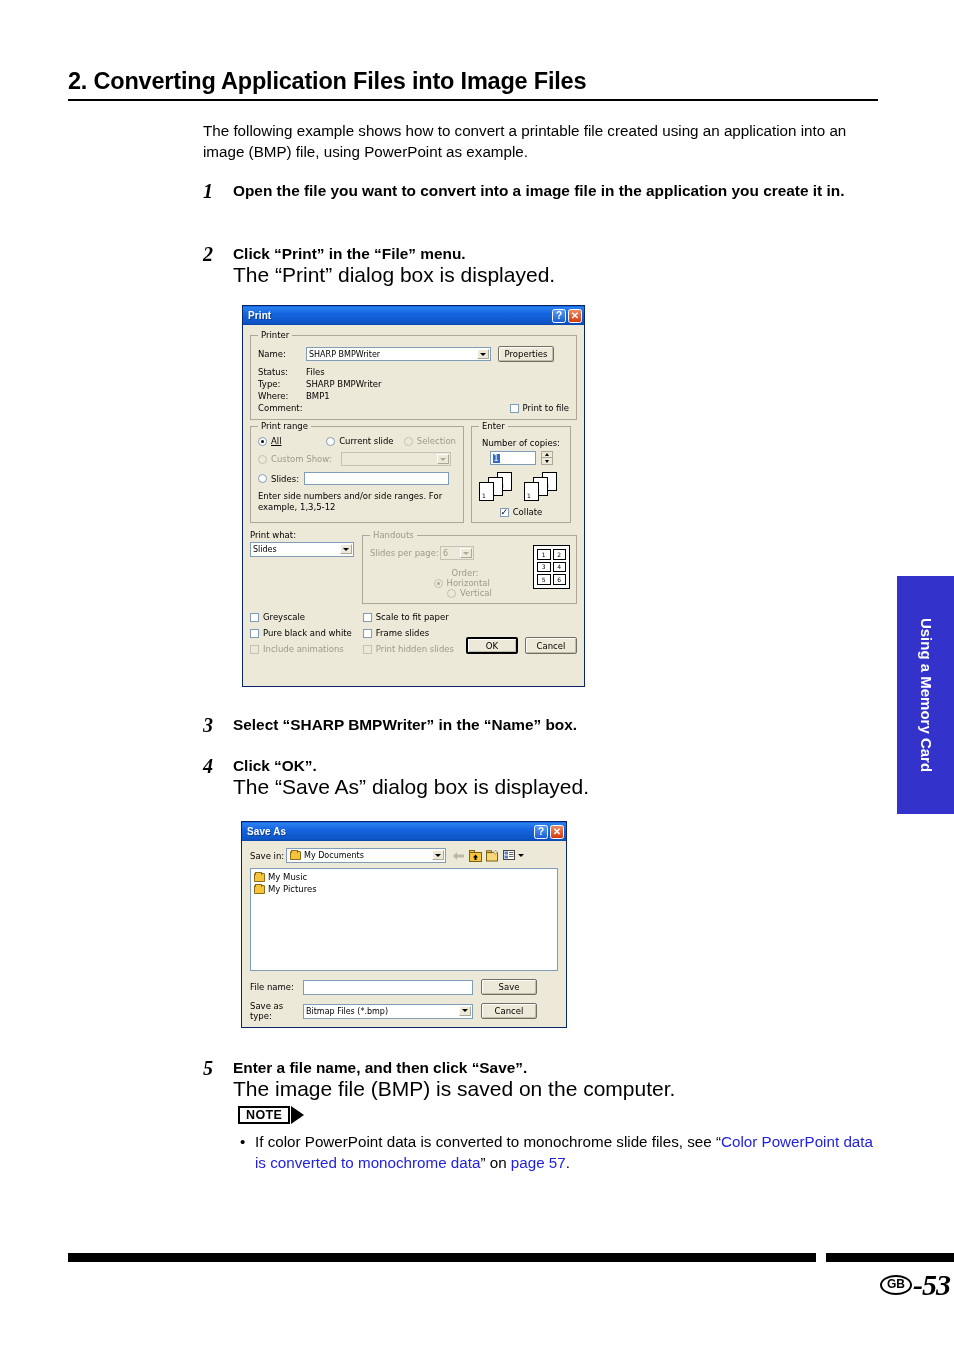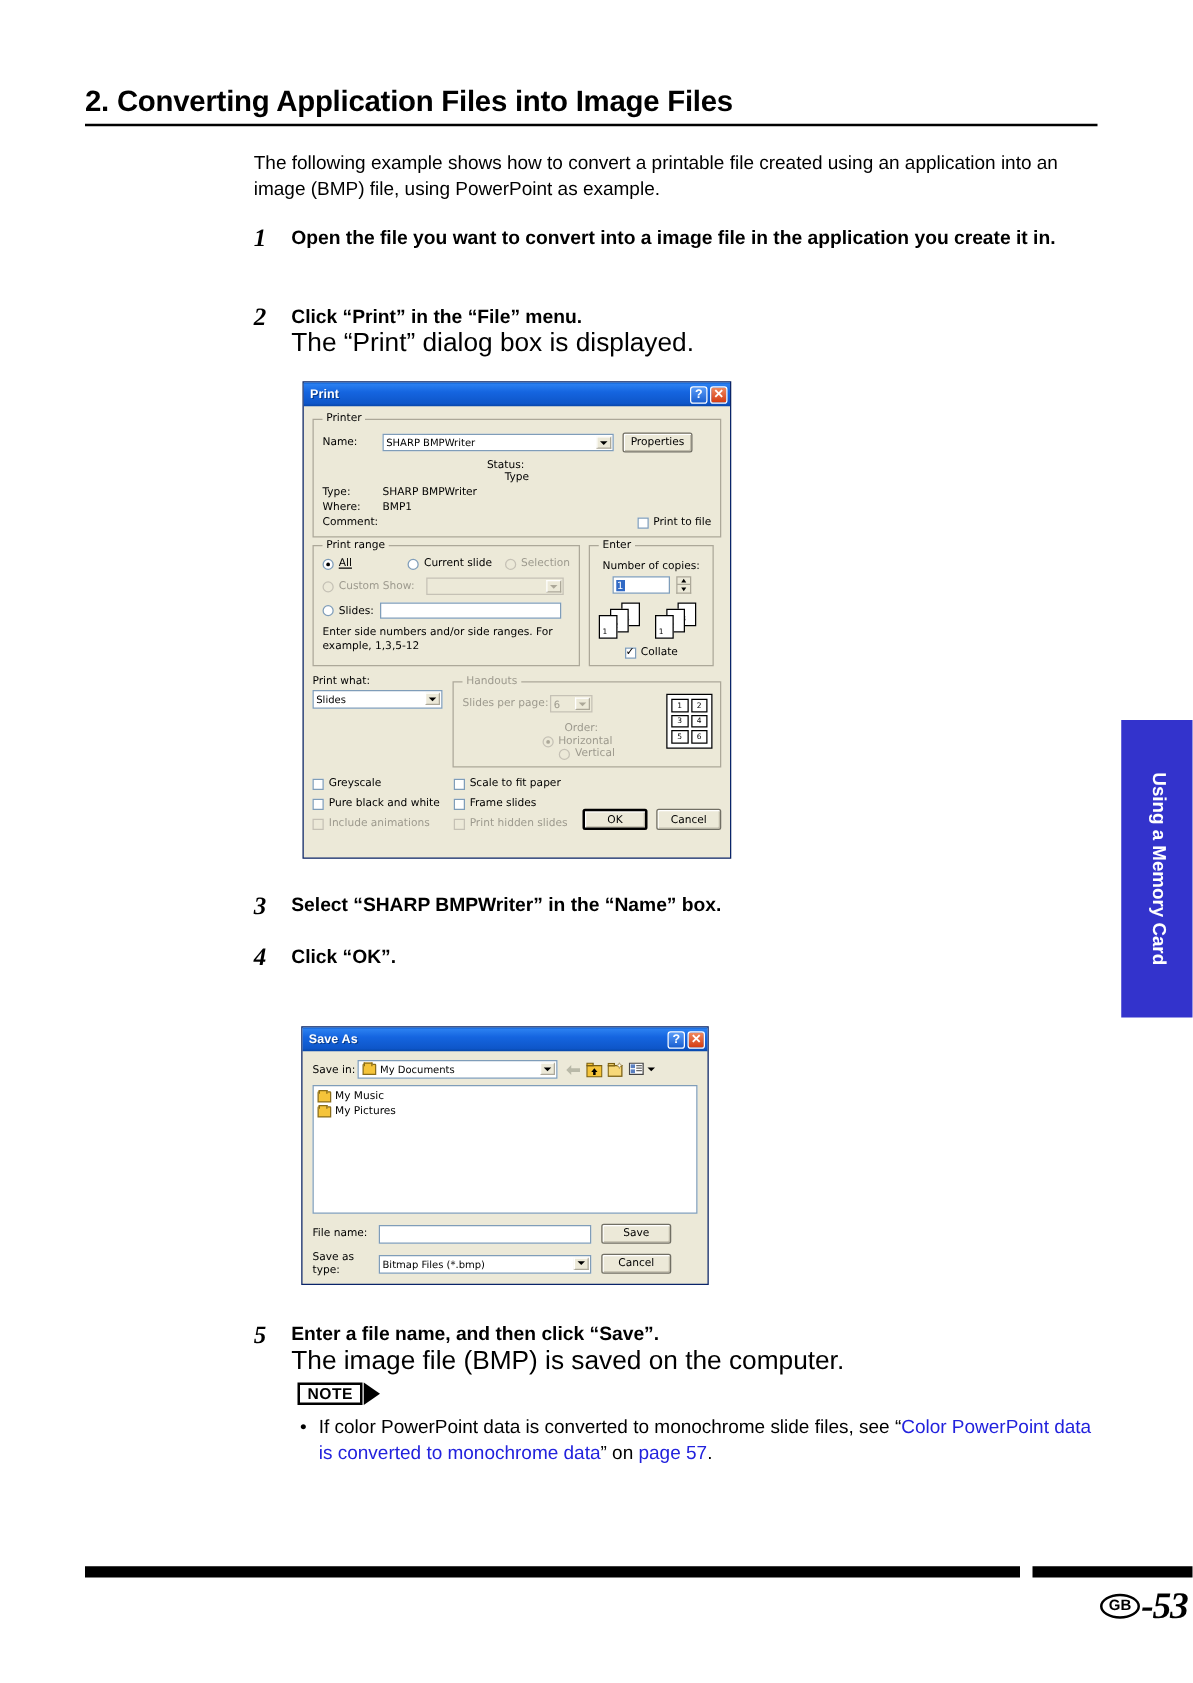--- a/index.html
+++ b/index.html
@@ -416,23 +416,23 @@
         <div class="lbl" style="width:48px;">Name:</div>
         <div class="xp-combo" style="width:185px;">
           <span>SHARP BMPWriter</span>
           <span class="arrowbtn">
               <span class="caret-down"></span>
             </span>
         </div>
         <div class="xp-button" style="width:56px; margin-left:7px;">Properties</div>
       </div>
 
-      <div class="row" style="margin-bottom:2px;flex-direction:column;">
+      <div class="row" style="margin-bottom:2px;">
         <div class="lbl" style="width:48px;">Status:</div>
-        <div class="lbl">Type</div>
+        <div class="lbl">Files</div>
       </div>
       <div class="row" style="margin-bottom:2px;">
         <div class="lbl" style="width:48px;">Type:</div>
         <div class="lbl">SHARP BMPWriter</div>
       </div>
       <div class="row" style="margin-bottom:2px;">
         <div class="lbl" style="width:48px;">Where:</div>
         <div class="lbl">BMP1</div>
       </div>
       <div class="row" style="margin-bottom:0;">
@@ -628,20 +628,21 @@
   <div class="step-num">3</div>
   <div class="step-body">
     <div class="step-title">Select “SHARP BMPWriter” in the “Name” box.</div>
   </div>
 </div>
 
 <div class="step" style="left:203px; top:755px; width:680px;">
   <div class="step-num">4</div>
   <div class="step-body">
     <div class="step-title">Click “OK”.</div>
+    <div class="step-sub">The “Save As” dialog box is displayed.</div>
   </div>
 </div>
 
 <div class="xp-dialog" style="left:241px; top:821px; width:326px; height:207px;">
 
   <div class="xp-titlebar">
     <div class="xp-title">Save As</div>
     <div class="xp-btn-help">?</div>
     <div class="xp-btn-close">✕</div>
   </div>

